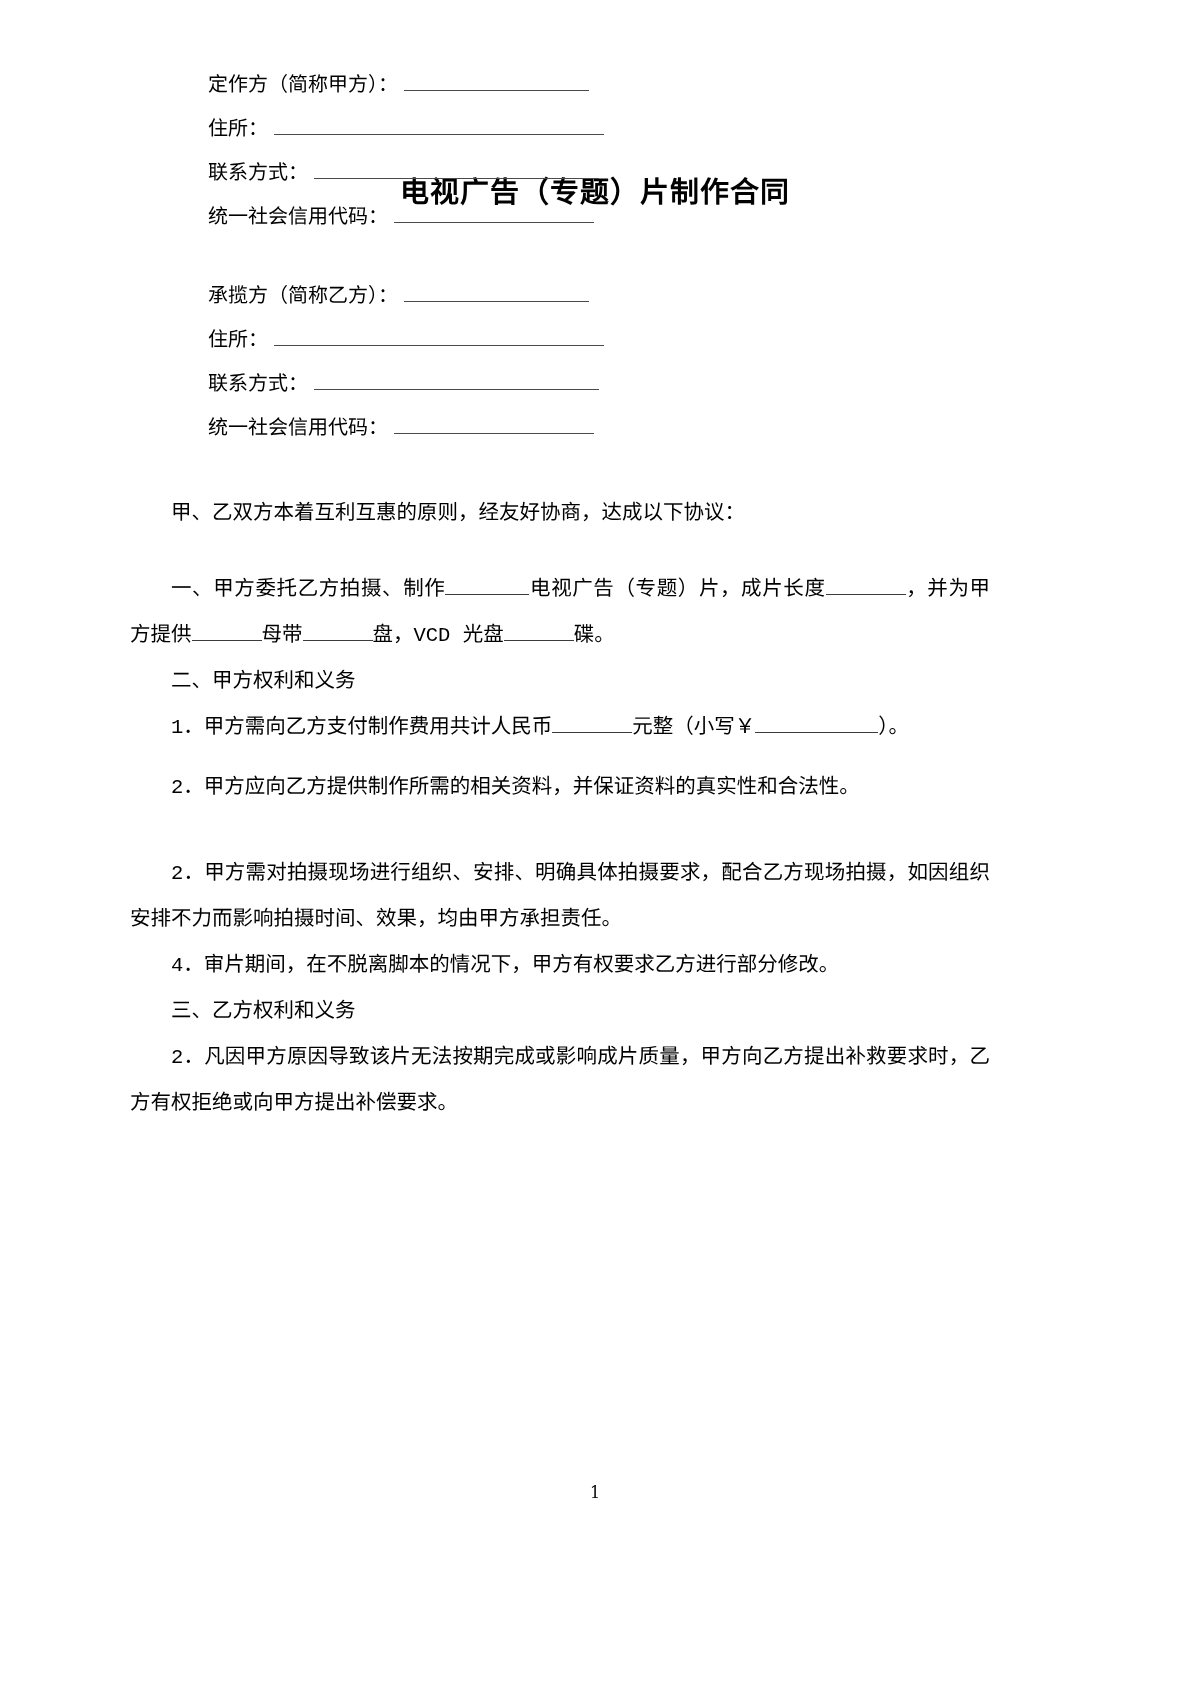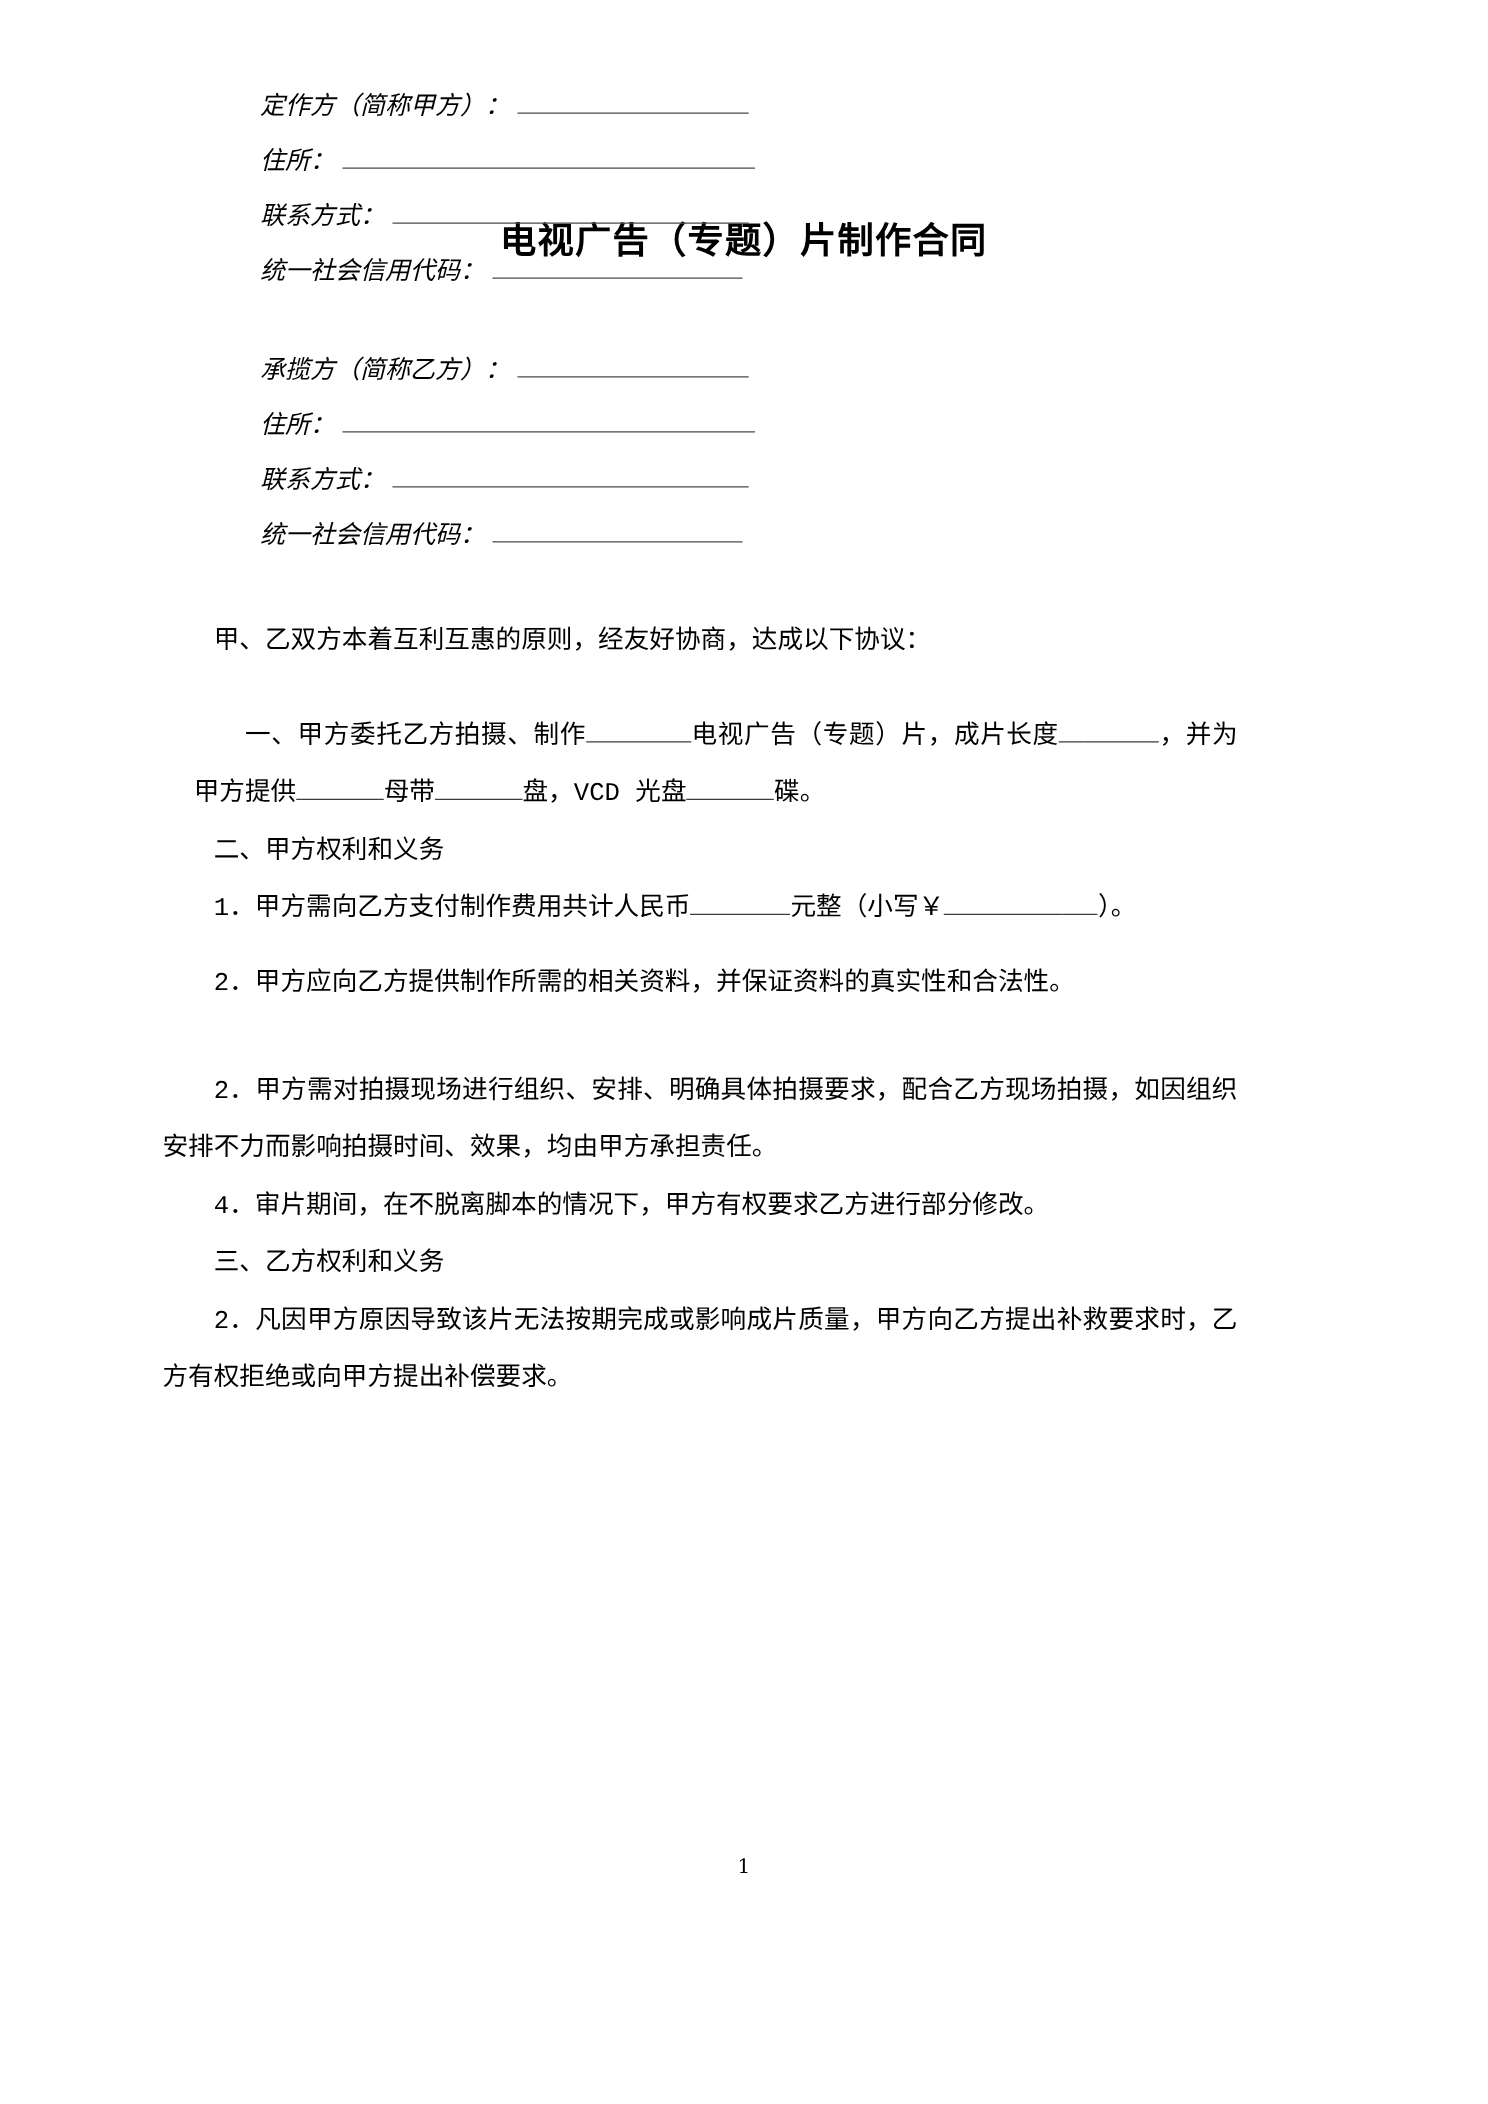--- a/index.html
+++ b/index.html
@@ -47,21 +47,20 @@
   .party-block.first { padding-top: 62px; }
   .party-block.second { padding-top: 35px; }
 
   .field-row {
     display: flex;
     align-items: baseline;
     font-size: 20px;
     line-height: 44px;
     padding-left: 78px;
     white-space: nowrap;
-    font-style: italic;
   }
   .field-label {
     flex: 0 0 auto;
   }
   .blank-line {
     display: inline-block;
     border-bottom: 1px solid #4a4a4a;
     height: 1.05em;
     margin-left: 6px;
     flex: 0 0 auto;
@@ -78,21 +77,21 @@
     text-align: justify;
     text-justify: inter-ideograph;
     margin: 0;
     white-space: normal;
     font-family: Liberation Mono, monospace;
   }
   .para.intro { padding-top: 42px; }
   .para.indent { text-indent: 2em; }
   .para.gap-small { margin-top: 14px; }
   .para.gap-medium { margin-top: 40px; }
-  .para.gap-article { margin-top: 30px; margin-left: 25px; }
+  .para.gap-article { margin-top: 30px; }
 
   .ul {
     display: inline-block;
     border-bottom: 1px solid #3c3c3c;
     vertical-align: baseline;
     height: 1em;
   }
   .ul-w1 { width: 84px; }
   .ul-w2 { width: 28px; }
   .ul-w3 { width: 70px; }

